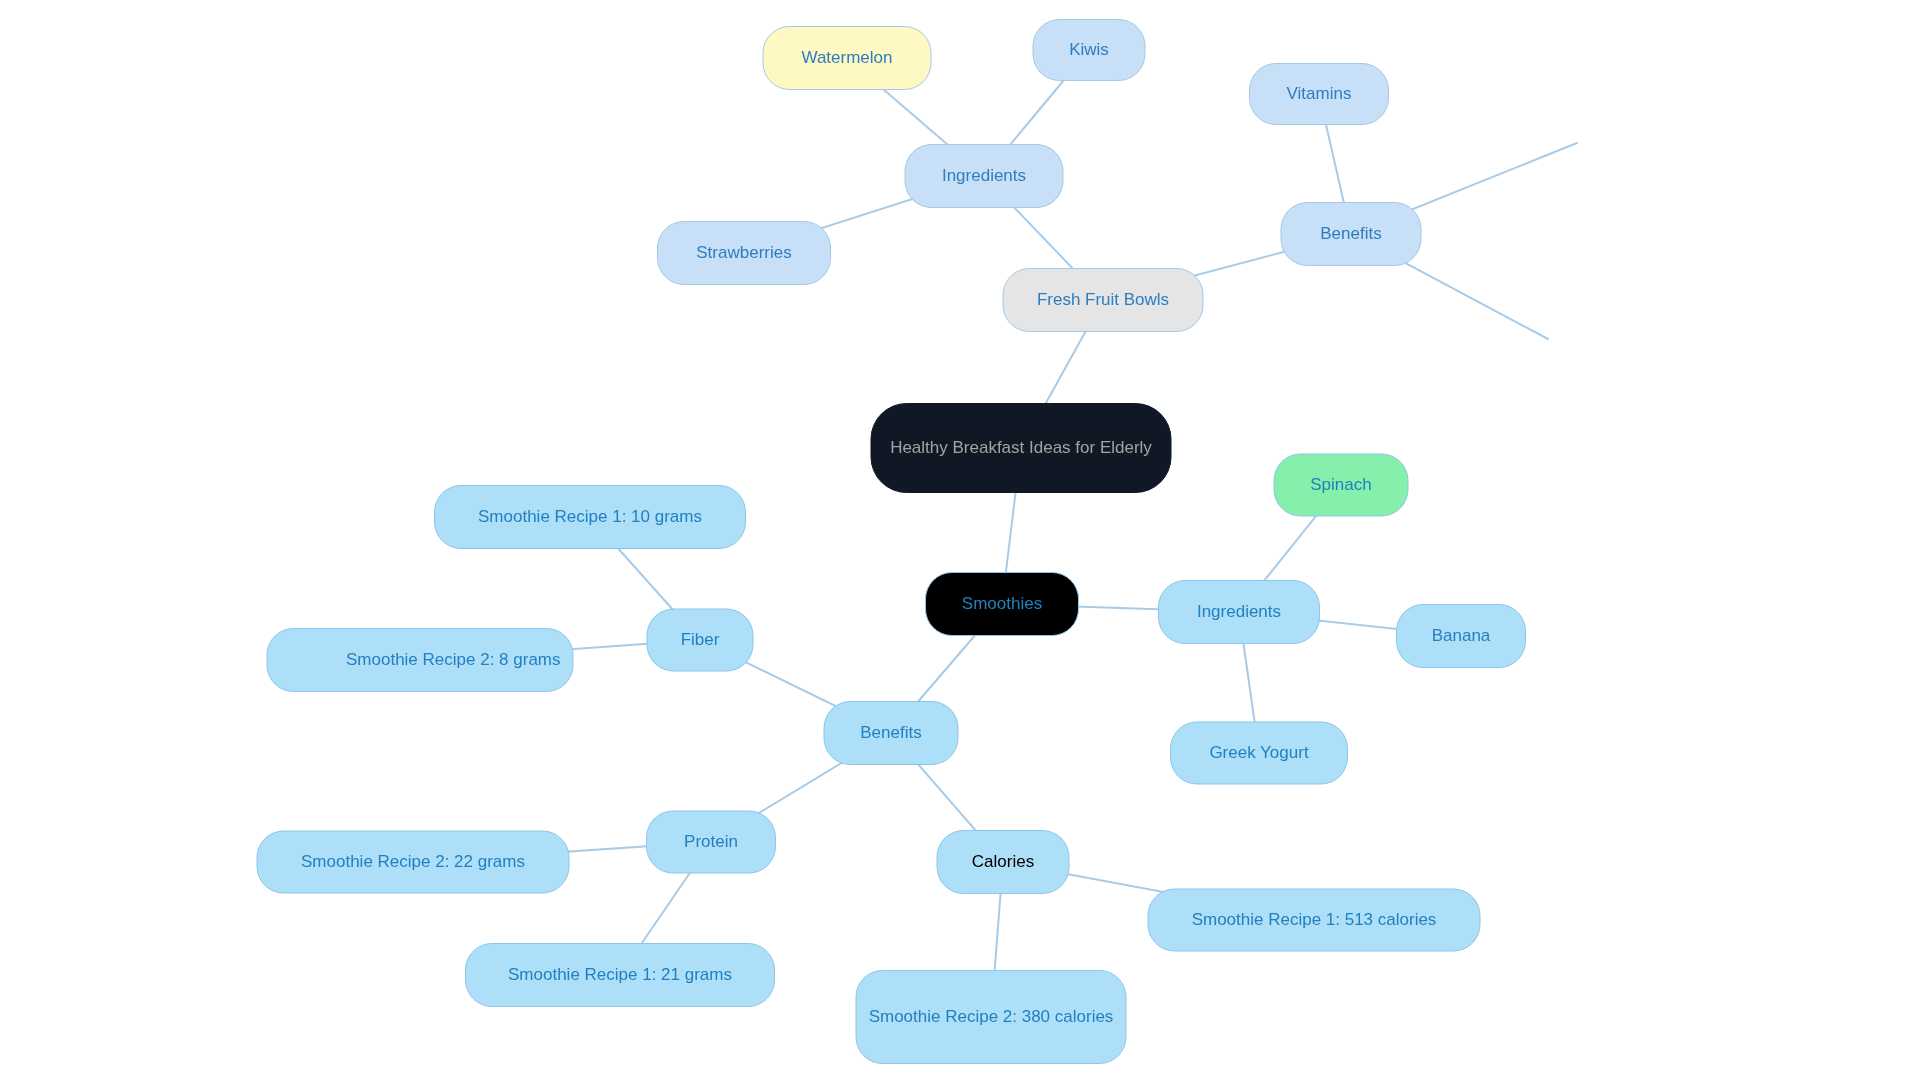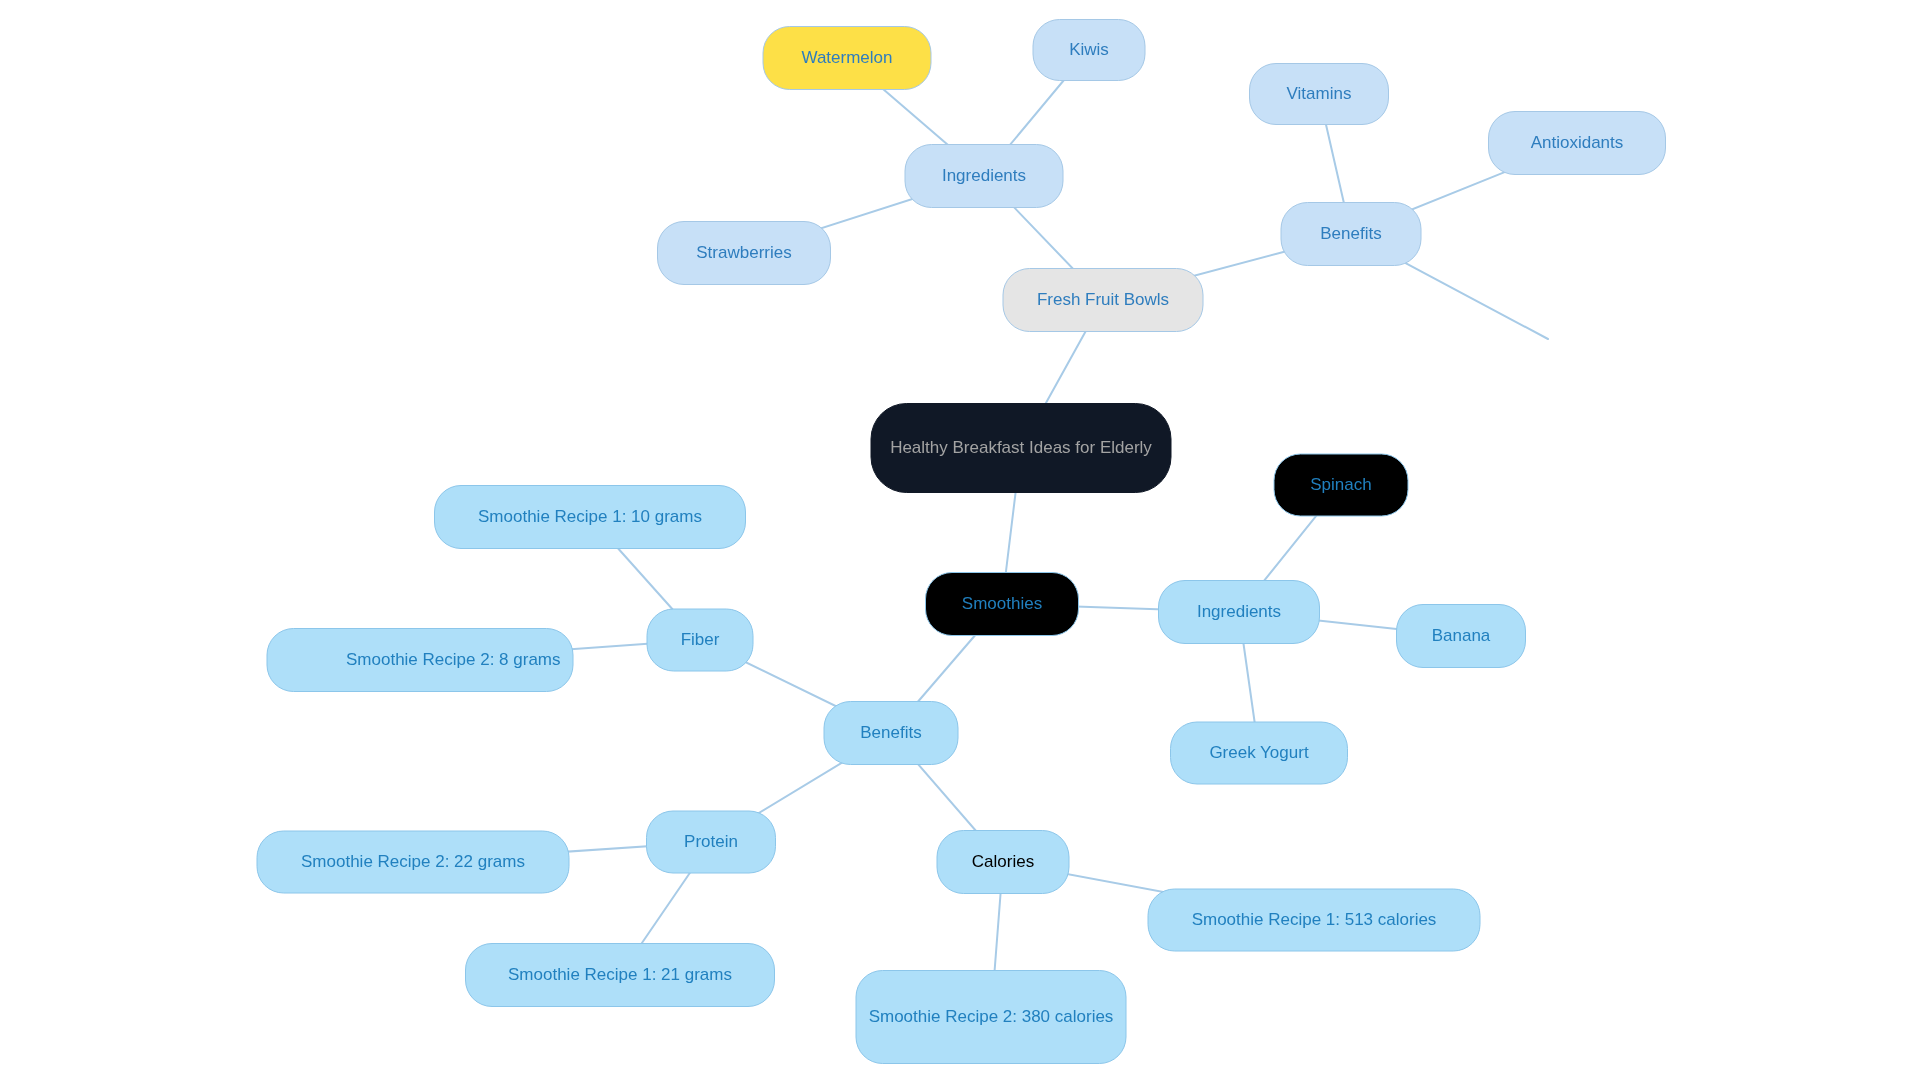--- a/index.html
+++ b/index.html
@@ -74,45 +74,42 @@
   <div id="nodes">
       <div class="node center" style="left: 1021px; top: 448px; width: 301px; height: 90px; background: rgb(16, 24, 38); border-color: rgb(16, 24, 38); color: #a3a3a3;">
         <span>Healthy Breakfast Ideas for Elderly</span>
       </div>
       <div class="node" style="left: 1103px; top: 300px; width: 201px; height: 64px; background: #e5e5e5; border-color: rgb(165, 200, 230); color: rgb(46, 125, 190);">
         <span>Fresh Fruit Bowls</span>
       </div>
       <div class="node" style="left: 984px; top: 176px; width: 159px; height: 64px; background: rgb(199, 224, 247); border-color: rgb(165, 200, 230); color: rgb(46, 125, 190);">
         <span>Ingredients</span>
       </div>
-      <div class="node" style="left: 847px; top: 58px; width: 169px; height: 64px; background: #fde047; border-color: rgb(165, 200, 230); color: rgb(46, 125, 190);">
+      <div class="node" style="left: 847px; top: 58px; width: 169px; height: 64px; background: #fef9c3; border-color: rgb(165, 200, 230); color: rgb(46, 125, 190);">
         <span>Watermelon</span>
       </div>
       <div class="node" style="left: 1089px; top: 50px; width: 113px; height: 62px; background: rgb(199, 224, 247); border-color: rgb(165, 200, 230); color: rgb(46, 125, 190);">
         <span>Kiwis</span>
       </div>
       <div class="node" style="left: 744px; top: 253px; width: 174px; height: 64px; background: rgb(199, 224, 247); border-color: rgb(165, 200, 230); color: rgb(46, 125, 190);">
         <span>Strawberries</span>
       </div>
       <div class="node" style="left: 1351px; top: 234px; width: 141px; height: 64px; background: rgb(199, 224, 247); border-color: rgb(165, 200, 230); color: rgb(46, 125, 190);">
         <span>Benefits</span>
       </div>
       <div class="node" style="left: 1319px; top: 94px; width: 140px; height: 62px; background: rgb(199, 224, 247); border-color: rgb(165, 200, 230); color: rgb(46, 125, 190);">
         <span>Vitamins</span>
       </div>
-      <div class="node" style="left: 1577px; top: 143px; width: 178px; height: 64px; background: rgb(199, 224, 247); border-color: rgb(165, 200, 230); color: rgb(46, 125, 190);">
-        <span>Antioxidants</span>
-      </div>
       <div class="node" style="left: 1002px; top: 604px; width: 154px; height: 64px; background: #000000; border-color: rgb(140, 198, 234); color: rgb(33, 128, 191);">
         <span>Smoothies</span>
       </div>
       <div class="node" style="left: 1239px; top: 612px; width: 162px; height: 64px; background: rgb(174, 223, 249); border-color: rgb(140, 198, 234); color: rgb(33, 128, 191);">
         <span>Ingredients</span>
       </div>
-      <div class="node" style="left: 1341px; top: 485px; width: 135px; height: 63px; background: #000000; border-color: rgb(140, 198, 234); color: rgb(33, 128, 191);">
+      <div class="node" style="left: 1341px; top: 485px; width: 135px; height: 63px; background: #86efac; border-color: rgb(140, 198, 234); color: rgb(33, 128, 191);">
         <span>Spinach</span>
       </div>
       <div class="node" style="left: 1461px; top: 636px; width: 130px; height: 64px; background: rgb(174, 223, 249); border-color: rgb(140, 198, 234); color: rgb(33, 128, 191);">
         <span>Banana</span>
       </div>
       <div class="node" style="left: 1259px; top: 753px; width: 178px; height: 63px; background: rgb(174, 223, 249); border-color: rgb(140, 198, 234); color: rgb(33, 128, 191);">
         <span>Greek Yogurt</span>
       </div>
       <div class="node" style="left: 891px; top: 733px; width: 135px; height: 64px; background: rgb(174, 223, 249); border-color: rgb(140, 198, 234); color: rgb(33, 128, 191);">
         <span>Benefits</span>

